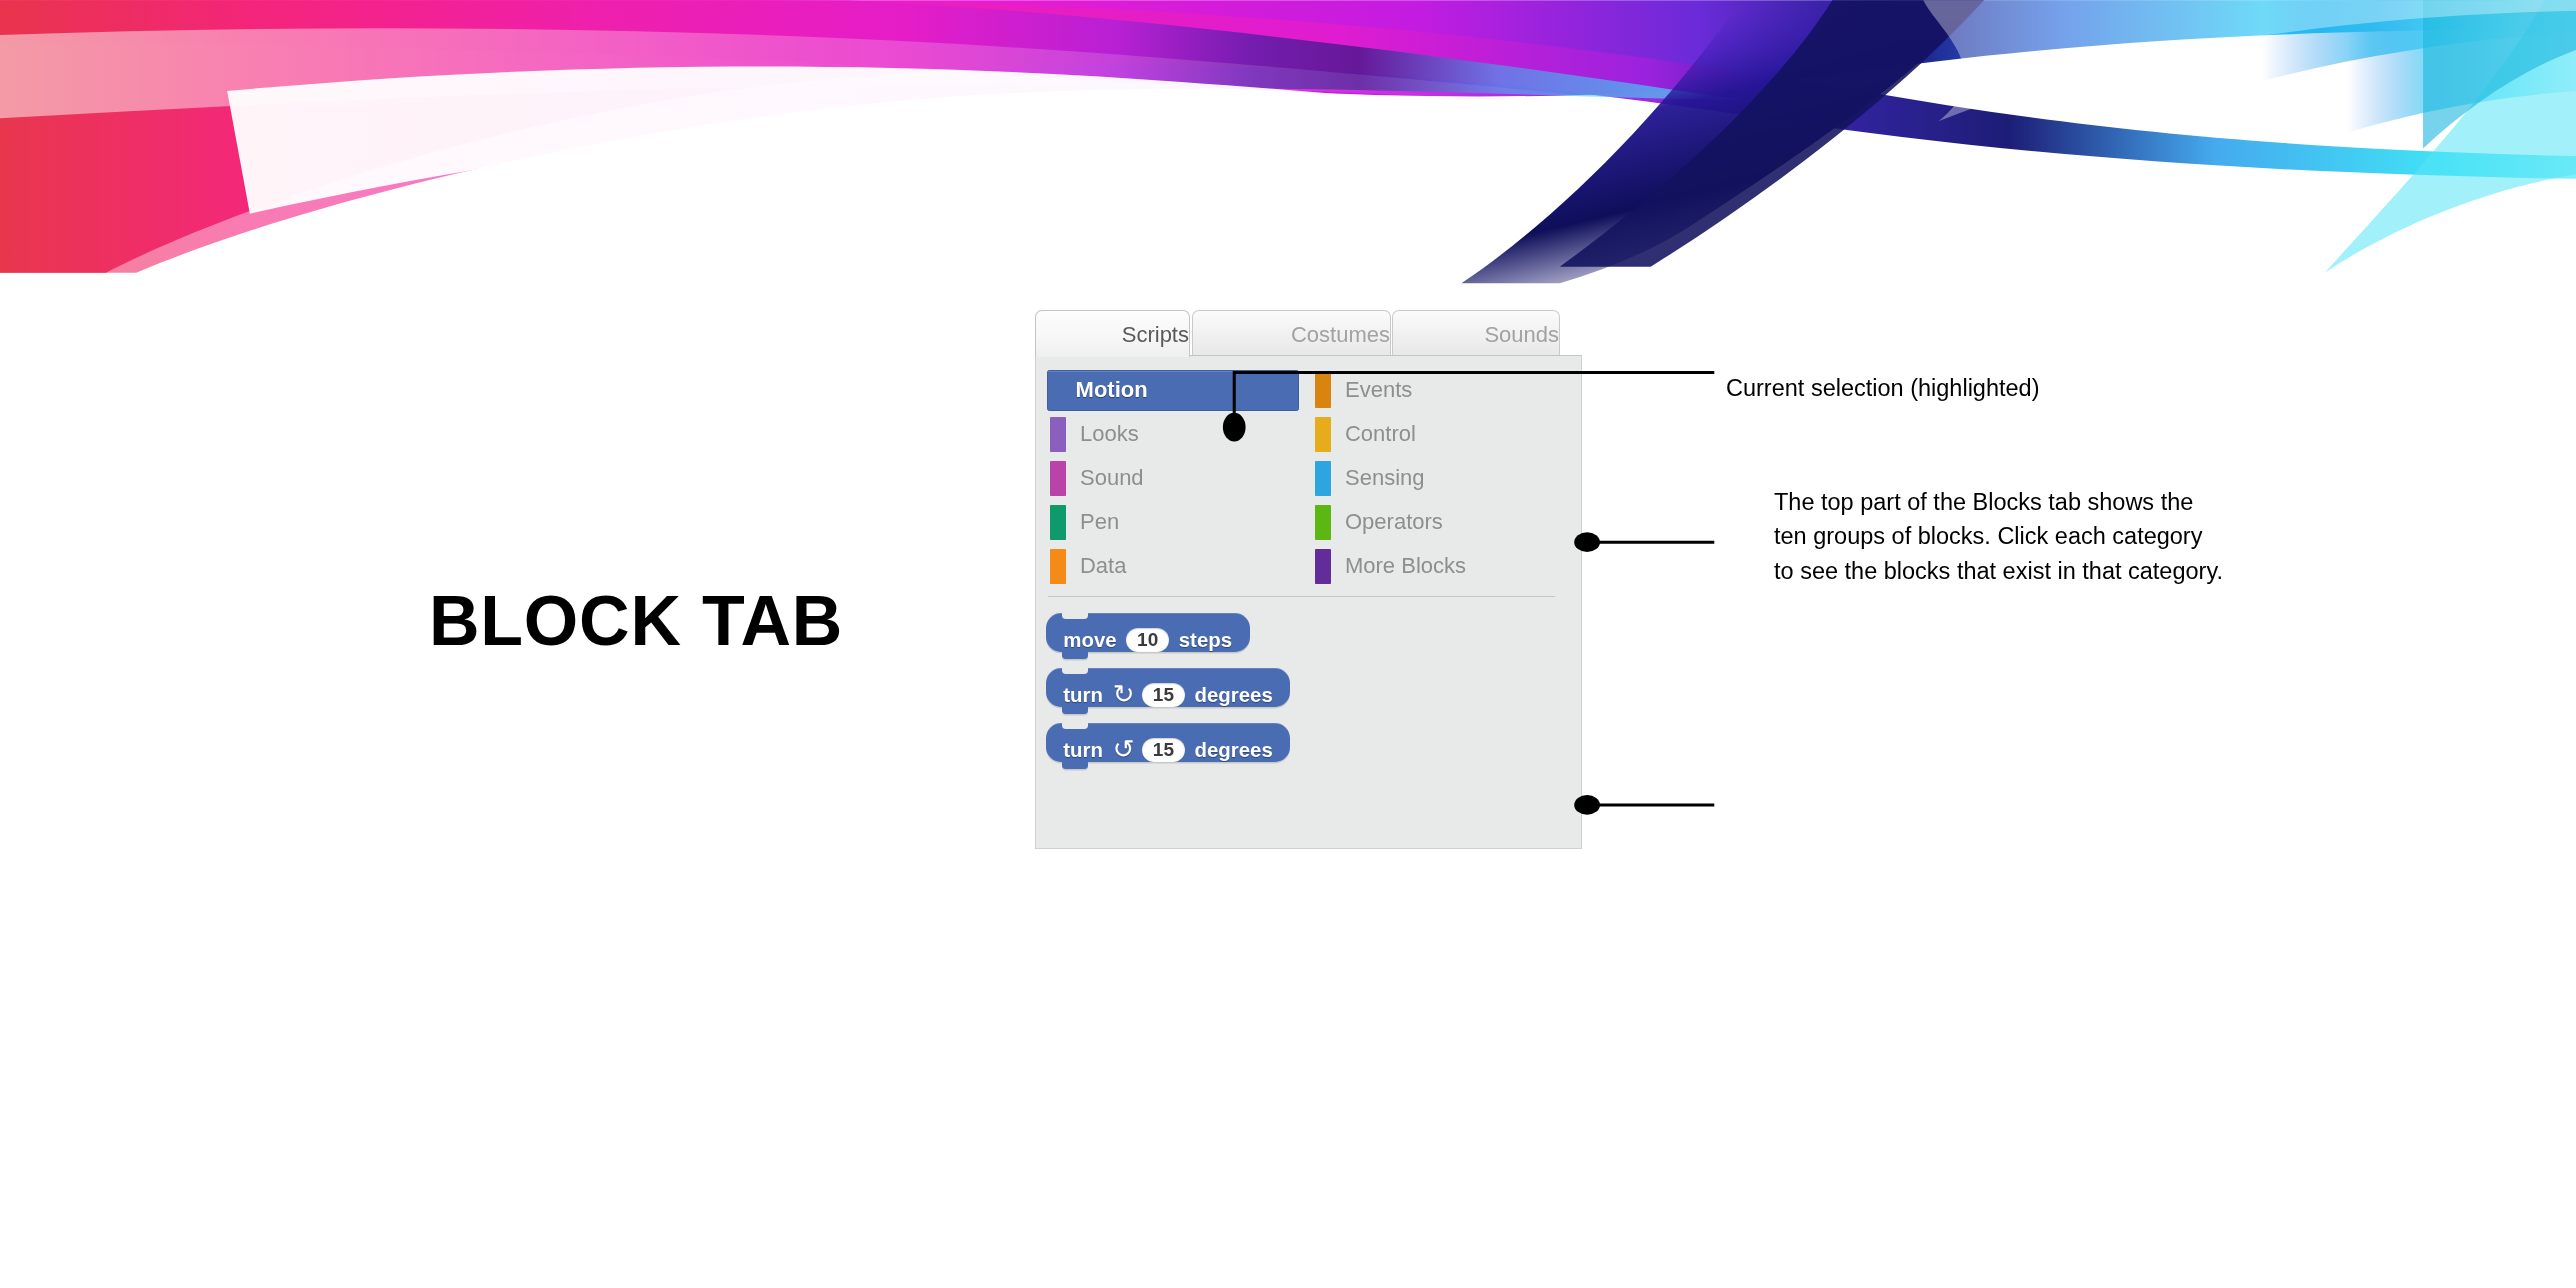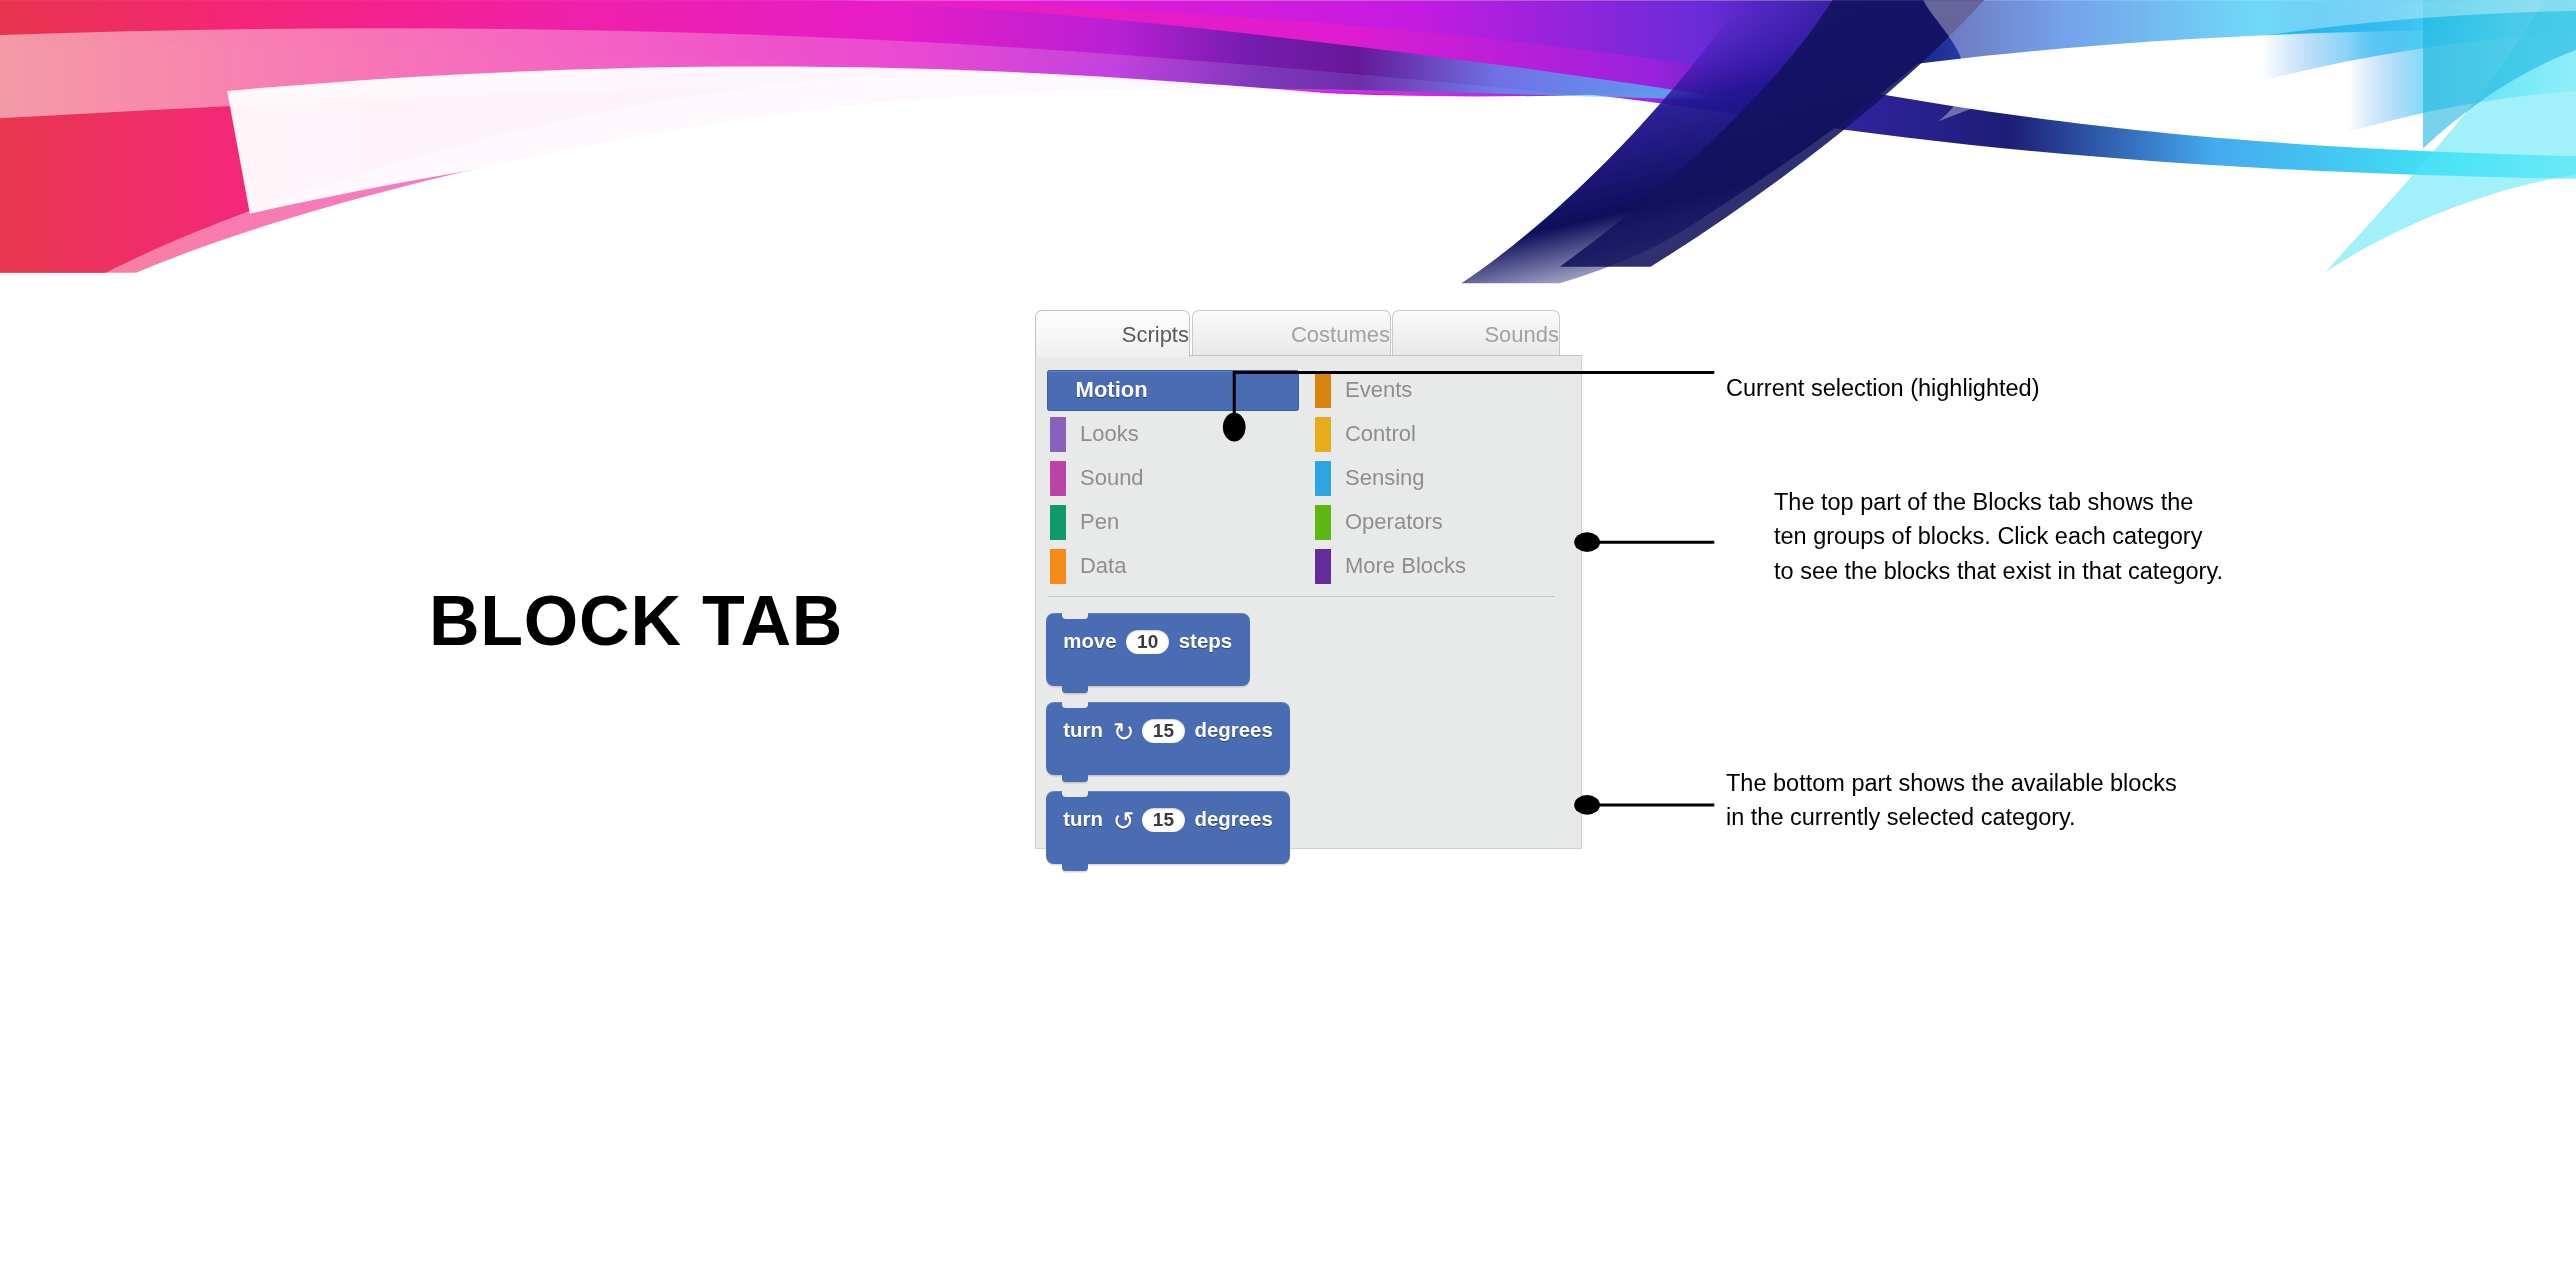--- a/index.html
+++ b/index.html
@@ -171,25 +171,25 @@
     position: absolute;
     left: 9.8px;
     top: 257px;
     width: 530px;
   }
   .scratch-block {
     position: relative;
     margin-bottom: 16px;
     height: 39px;
     background: #4a6cb3;
-    border-radius: 8px;
+    border-radius: 15px;
     box-shadow: 0 1.5px 0 rgba(0,0,0,.14), inset 0 0.8px 0 rgba(255,255,255,.2);
     display: inline-flex;
-    align-items: flex-start;
-    padding: 17px 13px;
+    align-items: flex-end;
+    padding: 0 13px;
     color: #ffffff;
     font-size: 20.4px;
     font-weight: bold;
     font-family: "Liberation Sans", sans-serif;
     white-space: nowrap;
     text-shadow: 0 0.8px 0.8px rgba(0,0,0,.35);
   }
   
   .scratch-block::before {
     content: "";
@@ -494,16 +494,14 @@
       <ellipse cx="2096" cy="1063" rx="17" ry="13" fill="#000000"></ellipse>
     </g>
   </svg>
 
   <div class="callout-text" id="callout-text-0">Current selection (highlighted)</div>
 
   <div class="callout-text" id="callout-text-1">The top part of the Blocks tab shows the
 ten groups of blocks. Click each category
 to see the blocks that exist in that category.</div>
 
-  <div class="callout-text" id="callout-text-2">The bottom part shows the available blocks
-in the currently selected category.</div>
 </div>
 
 
 </body></html>

